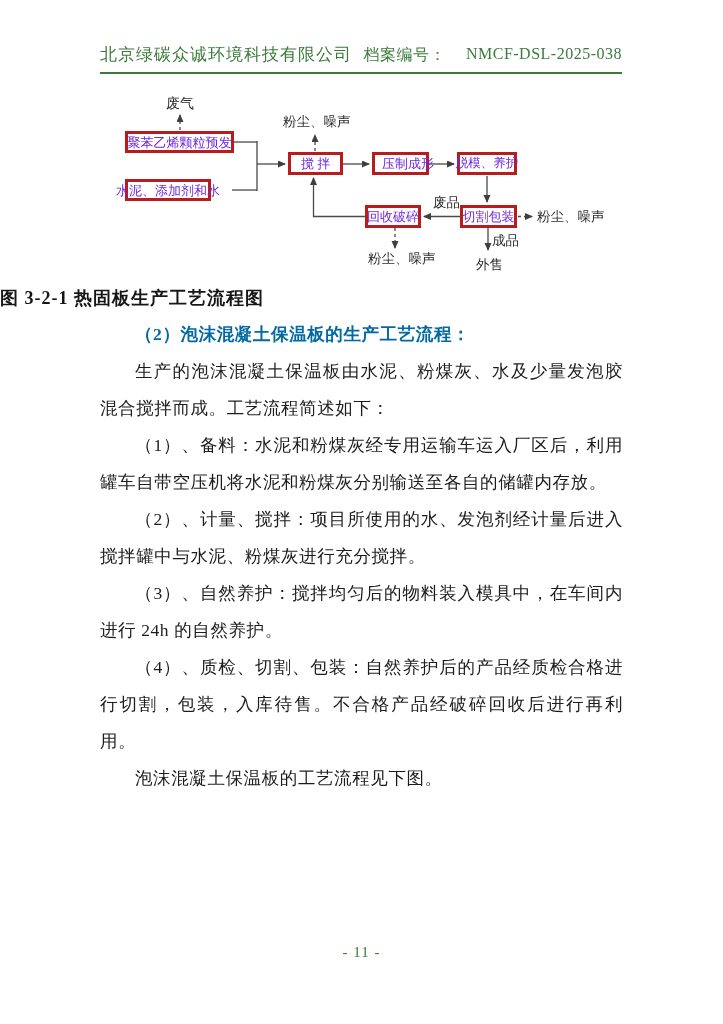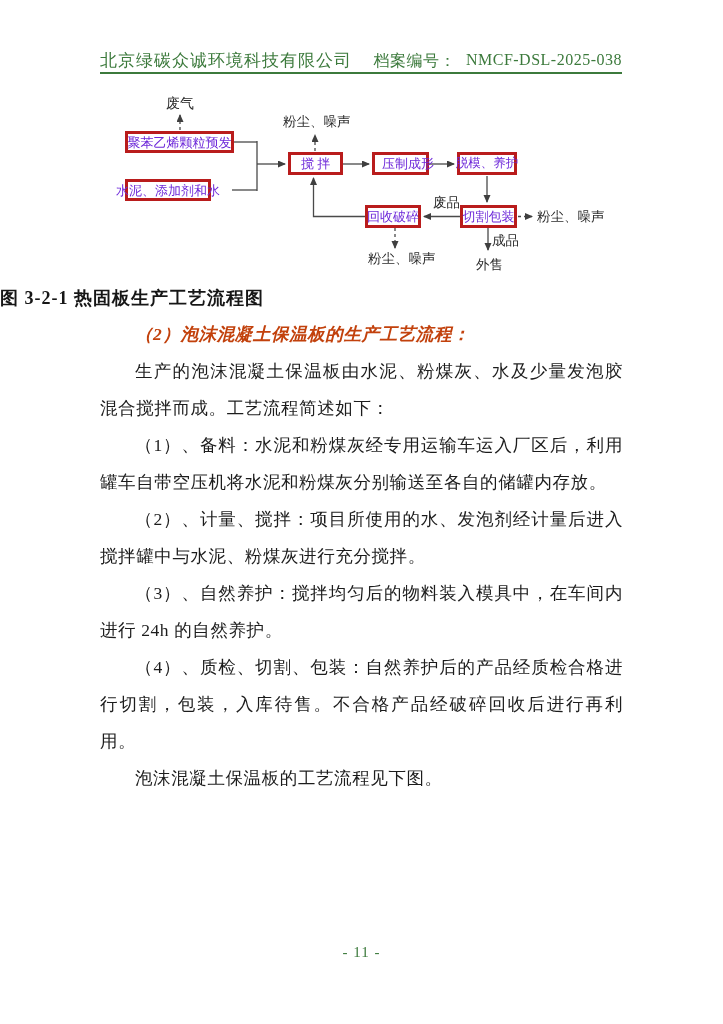--- a/index.html
+++ b/index.html
@@ -15,33 +15,33 @@
   }
   
   .header {
     position: absolute;
     left: 100px; top: 46px;
     width: 522px; height: 28px;
     display: flex;
     justify-content: space-between;
     align-items: flex-end;
     border-bottom: 2px solid #3c7a3c;
-    padding-bottom: 0;
+    padding-bottom: 6px;
   }
   .header .company {
     font-size: 17px;
     color: #3c7a3c;
     letter-spacing: 1px;
   }
   .header .archive {
     font-size: 16px;
     color: #3c7a3c;
     letter-spacing: 0.5px;
     display: flex;
-    gap: 10px;
+    gap: 20px;
   }
   .header .archive .no { font-weight: normal; }
   
   .flow-svg {
     position: absolute;
     left: 0; top: 0;
     width: 723px; height: 290px;
     pointer-events: none;
   }
   .fbox {
@@ -77,21 +77,21 @@
     position: absolute;
     left: 100px; top: 316px;
     width: 523px;
     font-size: 17.5px;
     line-height: 37px;
     color: #1c1c1c;
     text-align: justify;
     letter-spacing: 0.6px;
   }
   .body-text p { text-indent: 2em; }
-  .body-text .heading { font-weight: bold; color: #c2410c; font-style: italic; }
+  .body-text .heading { font-weight: bold; color: #0369a1; }
   
   .footer {
     position: absolute;
     left: 0; top: 944px;
     width: 723px;
     text-align: center;
     font-size: 15px;
     color: #3c7a3c;
     letter-spacing: 1px;
   }

